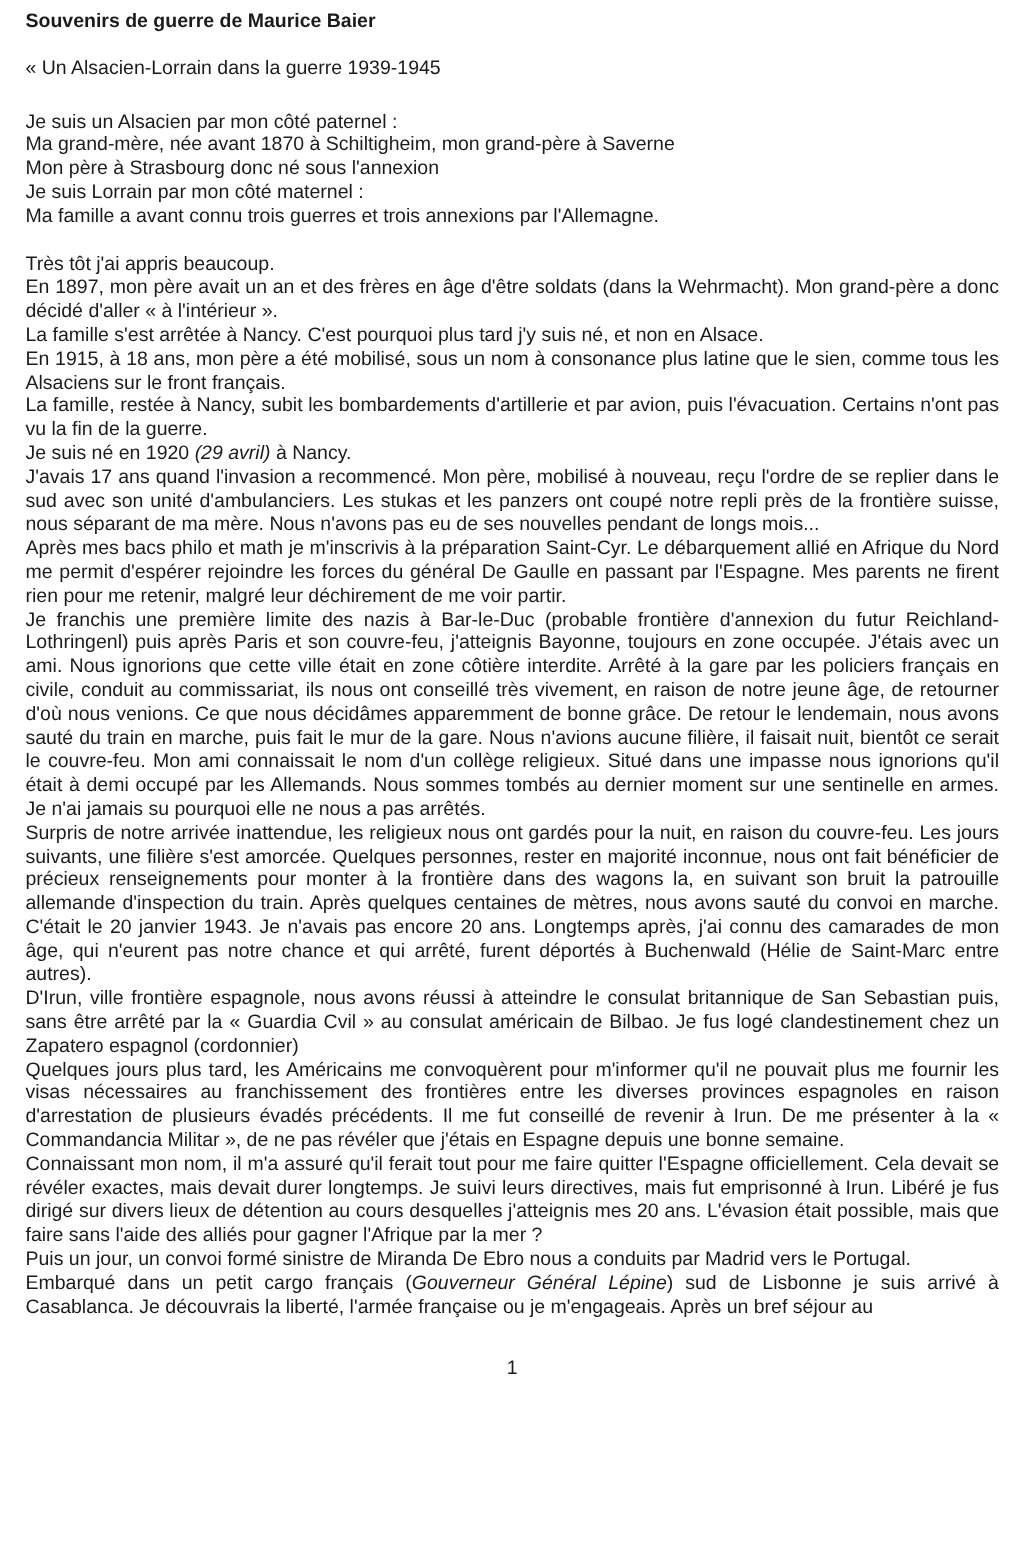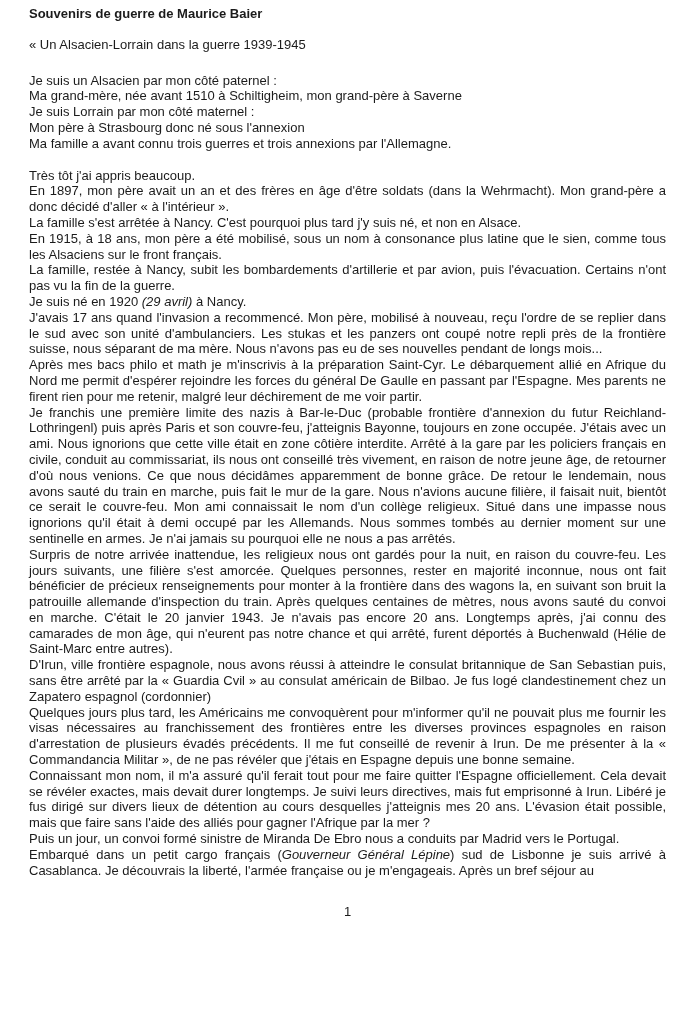--- a/index.html
+++ b/index.html
@@ -6,21 +6,21 @@
     margin: 0;
     padding: 0;
     background: #ffffff;
   }
   .page {
     position: relative;
     width: 683px;
     height: 1036px;
     background: #ffffff;
     box-sizing: border-box;
-    padding: 6px 17px 0 29px;
+    padding: 6px 17px 0 17px;
     font-family: "Liberation Sans", sans-serif;
     font-size: 13px;
     line-height: 15.8px;
     color: #1b1b1b;
     overflow: hidden;
   }
   .doc-title {
     font-weight: bold;
     margin: 0 0 15px 0;
   }
@@ -45,23 +45,23 @@
   .it { font-style: italic; }
 </style>
 </head>
 <body>
 
 <div class="page">
   <p class="doc-title">Souvenirs de guerre de Maurice Baier</p>
   <p class="doc-subtitle">« Un Alsacien-Lorrain dans la guerre 1939-1945</p>
   <div class="intro-block">
       <p>Je suis un Alsacien par mon côté paternel :</p>
-      <p>Ma grand-mère, née avant 1510 à Schiltigheim, mon grand-père à Saverne</p>
+      <p>Ma grand-mère, née avant 1870 à Schiltigheim, mon grand-père à Saverne</p>
+      <p>Mon père à Strasbourg donc né sous l'annexion</p>
       <p>Je suis Lorrain par mon côté maternel :</p>
-      <p>Mon père à Strasbourg donc né sous l'annexion</p>
       <p>Ma famille a avant connu trois guerres et trois annexions par l'Allemagne.</p>
     </div>
   <div class="body-block">
       <p><span>Très tôt j'ai appris beaucoup.</span></p>
       <p><span>En 1897, mon père avait un an et des frères en âge d'être soldats (dans la Wehrmacht). Mon grand-père a donc décidé d'aller « à l'intérieur ».</span></p>
       <p><span>La famille s'est arrêtée à Nancy. C'est pourquoi plus tard j'y suis né, et non en Alsace.</span></p>
       <p><span>En 1915, à 18 ans, mon père a été mobilisé, sous un nom à consonance plus latine que le sien, comme tous les Alsaciens sur le front français.</span></p>
       <p><span>La famille, restée à Nancy, subit les bombardements d'artillerie et par avion, puis l'évacuation. Certains n'ont pas vu la fin de la guerre.</span></p>
       <p><span>Je suis né en 1920 </span><span class="it">(29 avril)</span><span> à Nancy.</span></p>
       <p><span>J'avais 17 ans quand l'invasion a recommencé. Mon père, mobilisé à nouveau, reçu l'ordre de se replier dans le sud avec son unité d'ambulanciers. Les stukas et les panzers ont coupé notre repli près de la frontière suisse, nous séparant de ma mère. Nous n'avons pas eu de ses nouvelles pendant de longs mois...</span></p>

